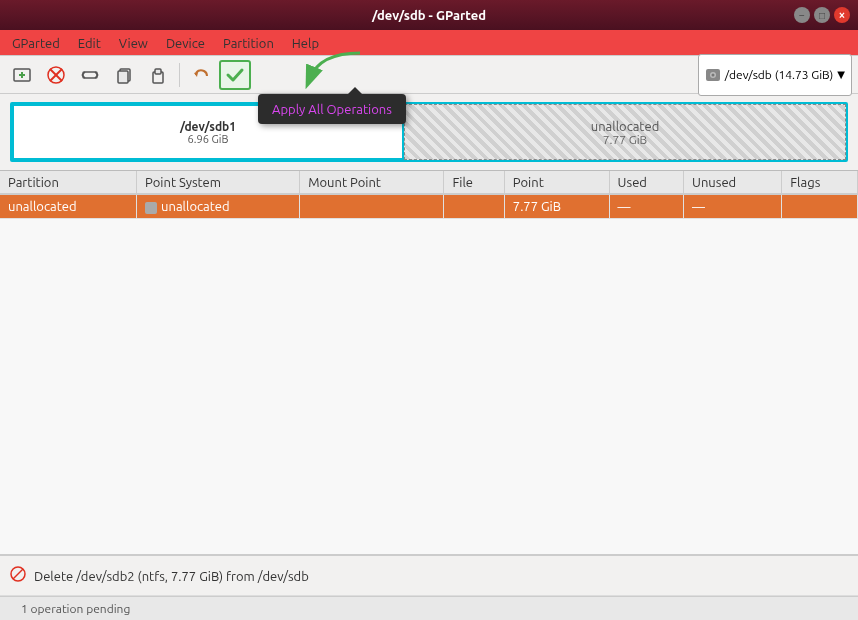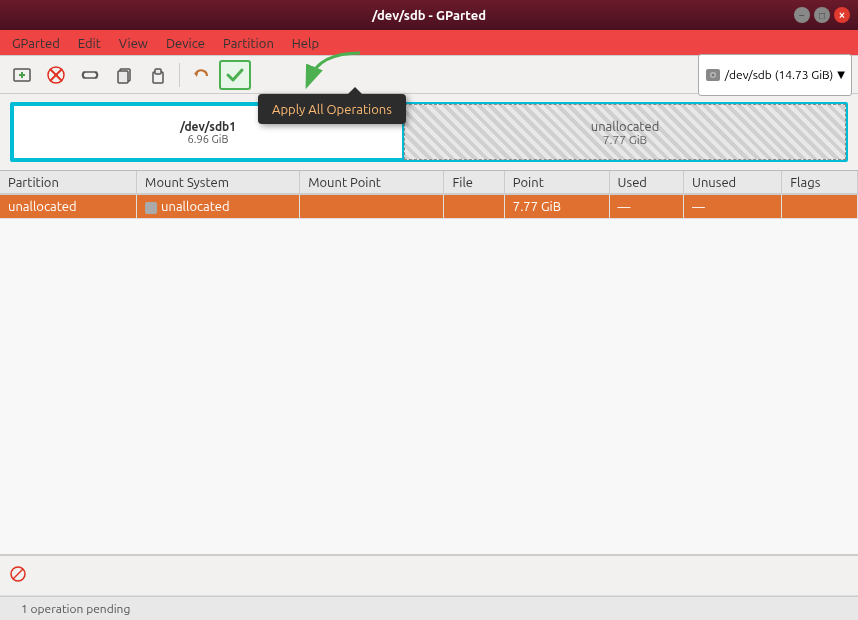--- a/index.html
+++ b/index.html
@@ -126,21 +126,21 @@
 
     
     .tooltip-container {
       position: absolute;
       left: 258px;
       top: 38px;
       z-index: 100;
     }
     .tooltip {
       background: #2c2c2c;
-      color: #fdba74;
+      color: #d946ef;
       padding: 8px 14px;
       border-radius: 4px;
       font-size: 13px;
       white-space: nowrap;
       box-shadow: 2px 2px 6px rgba(0,0,0,0.4);
     }
     .tooltip::before {
       content: '';
       position: absolute;
       top: -7px;
@@ -380,21 +380,21 @@
         <span class="disk-part-size" style="color:#666; font-size:12px;">7.77 GiB</span>
       </div>
     </div>
   </div>
 
   <div class="partition-table">
     <table>
       <thead>
         <tr>
           <th>Partition</th>
-          <th>Mount System</th>
+          <th>Point System</th>
           <th>Mount Point</th>
           <th>File</th>
           <th>Point</th>
           <th>Used</th>
           <th>Unused</th>
           <th>Flags</th>
         </tr>
       </thead>
       <tbody id="partition-tbody">
           <tr class="selected">
@@ -411,20 +411,21 @@
     </table>
   </div>
 
   <div class="bottom-area">
     <div class="operation-list" id="operation-list">
     <div style="display: flex; align-items: center; gap: 8px;">
           <span style="color: rgb(224, 48, 32); font-size: 16px;"><svg width="16" height="16" viewBox="0 0 16 16">
               <circle cx="8" cy="8" r="7" fill="none" stroke="#e03020" stroke-width="1.5"></circle>
               <line x1="3" y1="13" x2="13" y2="3" stroke="#e03020" stroke-width="1.5"></line>
             </svg></span>
+          <span style="font-size: 13px; color: rgb(51, 51, 51);">Delete /dev/sdb2 (ntfs, 7.77 GiB) from /dev/sdb</span>
         </div>
       </div>
     <div class="status-bar">
       <span>1 operation pending</span>
     </div>
   </div>
 
 </div>
 
 </body></html>

